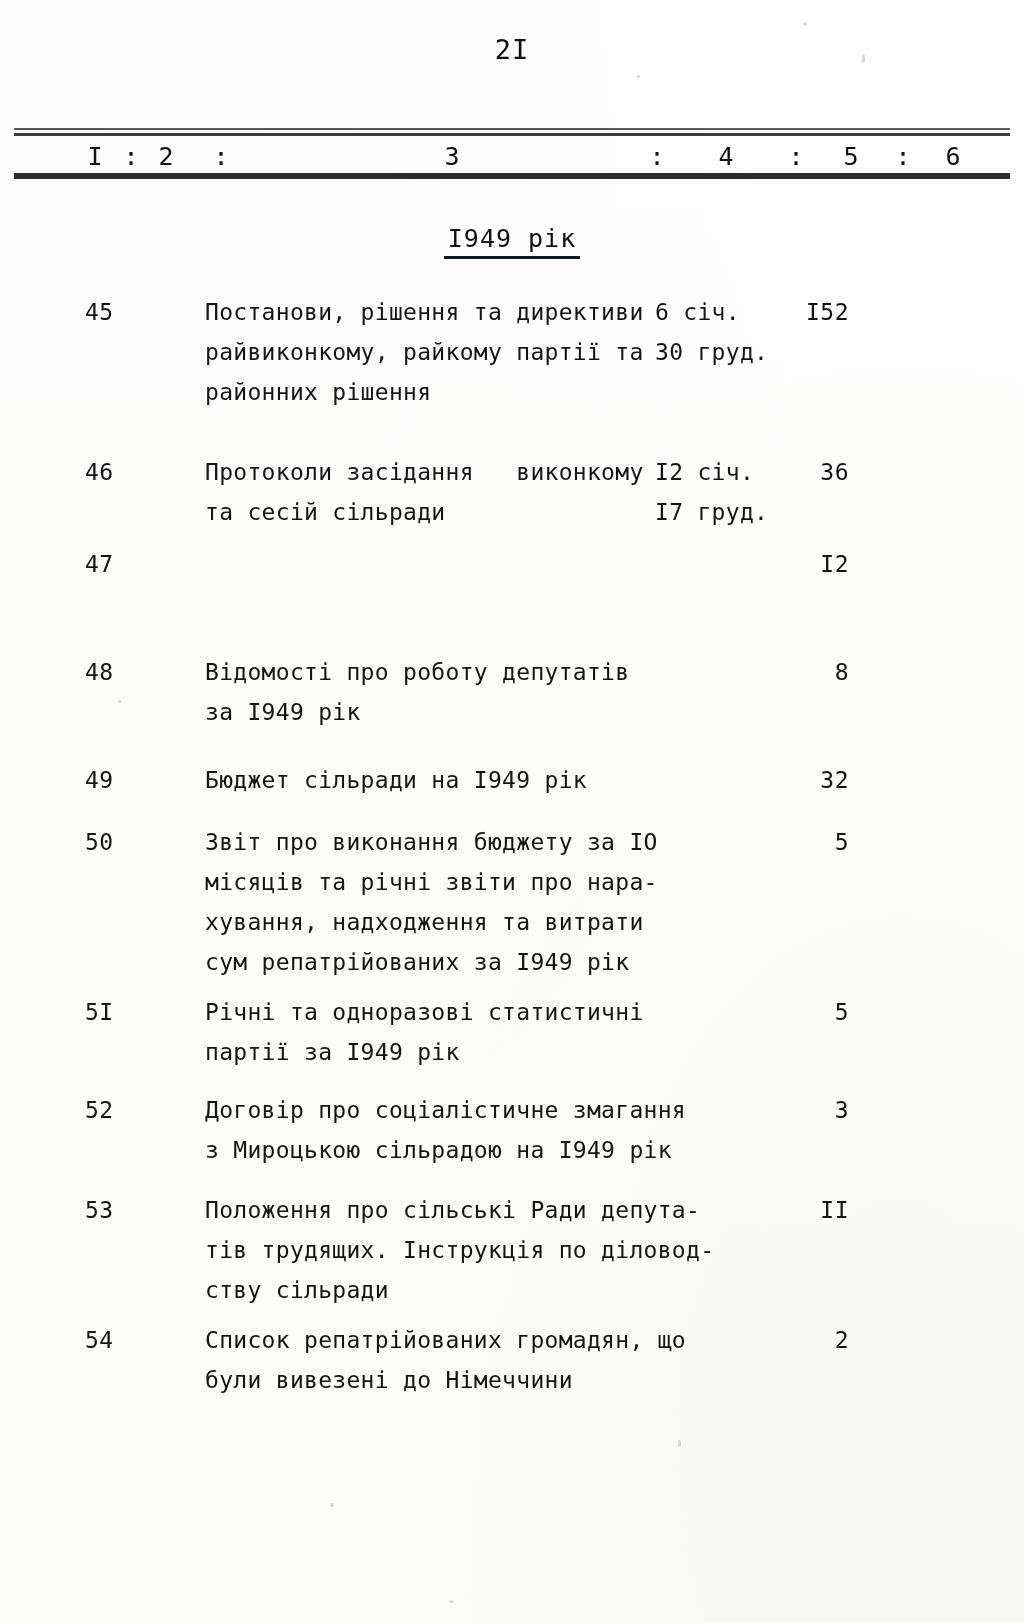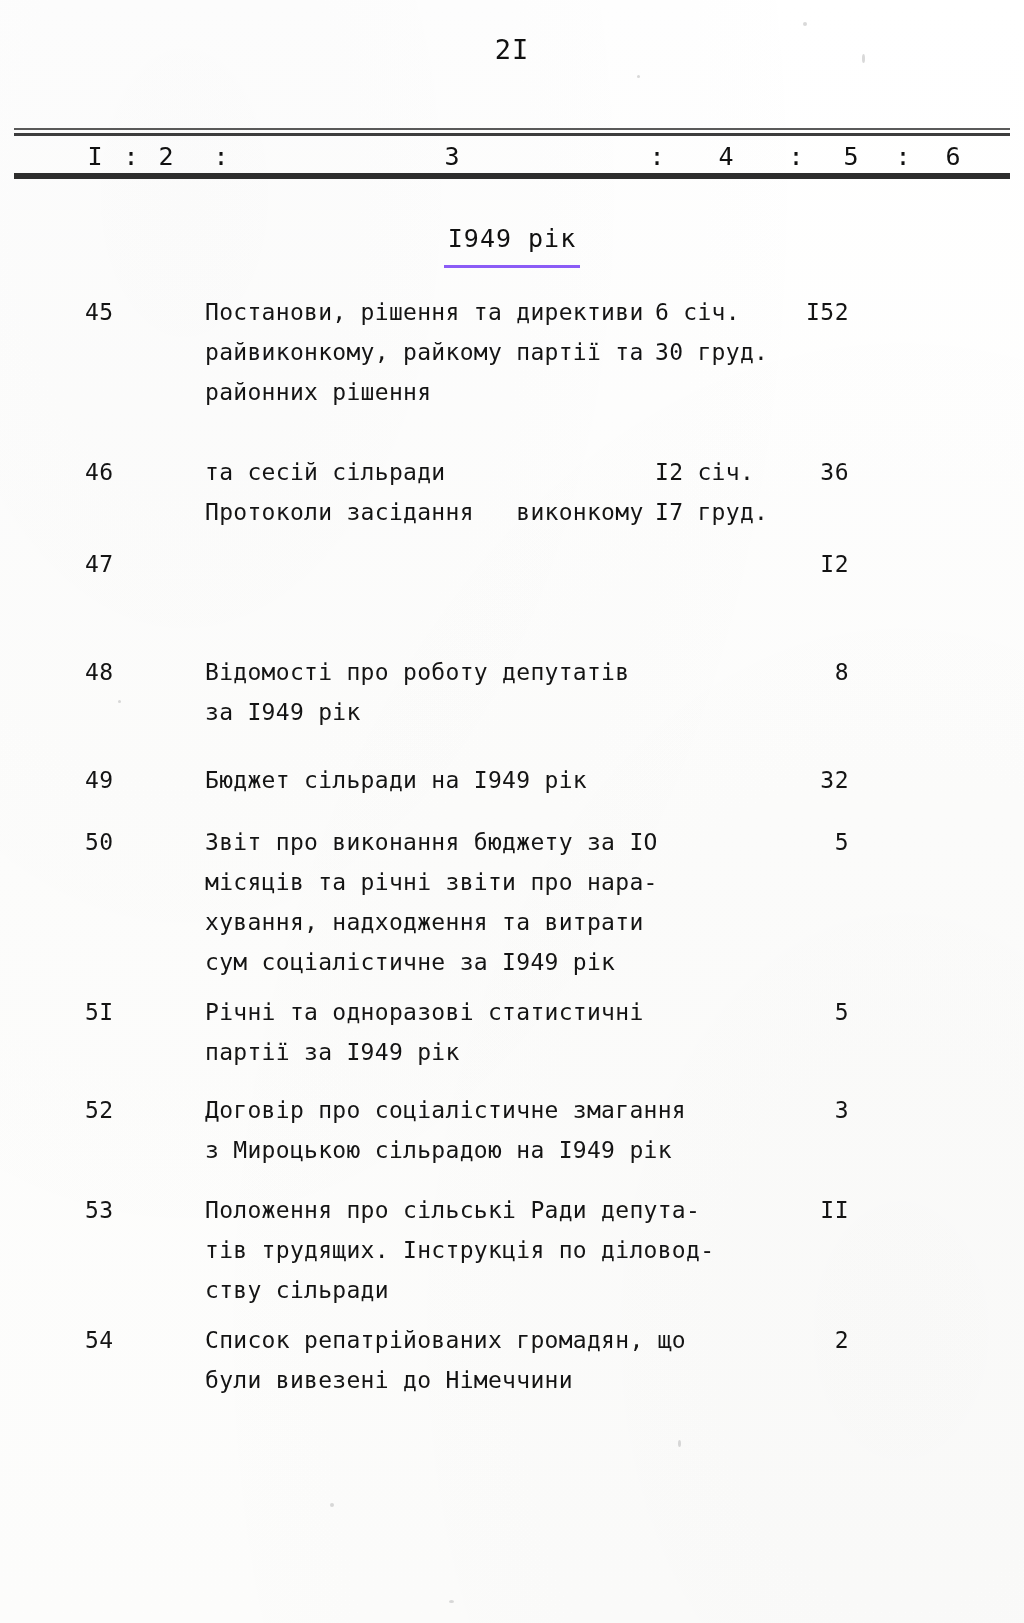--- a/index.html
+++ b/index.html
@@ -96,22 +96,22 @@
     top: 224px;
     left: 0;
     width: 1024px;
     text-align: center;
     font-size: 25px;
     letter-spacing: 1px;
     color: #111;
   }
   .year-heading .ul {
     display: inline-block;
-    padding: 0 4px 12px 4px;
-    border-bottom: 3px solid #8b5cf6;
+    padding: 0 4px 3px 4px;
+    border-bottom: 3px solid #0f172a;
     text-align: center;
   }
 
   
   .entries {
     position: absolute;
     top: 292px;
     left: 0;
     width: 1024px;
   }
@@ -216,22 +216,22 @@
         </div>
         <div class="entry-dates">
           <span class="ln">6 січ.</span>
           <span class="ln">30 груд.</span>
         </div>
         <div class="entry-count">I52</div>
       </div>
       <div class="entry" style="height: 116px; position: absolute; top: 160px;">
         <div class="entry-num">46</div>
         <div class="entry-title">
+          <span class="ln">Протоколи засідання   виконкому</span>
           <span class="ln">та сесій сільради</span>
-          <span class="ln">Протоколи засідання   виконкому</span>
         </div>
         <div class="entry-dates">
           <span class="ln">I2 січ.</span>
           <span class="ln">I7 груд.</span>
         </div>
         <div class="entry-count">36</div>
       </div>
       <div class="entry" style="height: 116px; position: absolute; top: 252px;">
         <div class="entry-num">47</div>
         <div class="entry-count">I2</div>
@@ -250,21 +250,21 @@
           <span class="ln">Бюджет сільради на I949 рік</span>
         </div>
         <div class="entry-count">32</div>
       </div>
       <div class="entry" style="height: 196px; position: absolute; top: 530px;">
         <div class="entry-num">50</div>
         <div class="entry-title">
           <span class="ln">Звіт про виконання бюджету за IO</span>
           <span class="ln">місяців та річні звіти про нара-</span>
           <span class="ln">хування, надходження та витрати</span>
-          <span class="ln">сум соціалістичне за I949 рік</span>
+          <span class="ln">сум репатрійованих за I949 рік</span>
         </div>
         <div class="entry-count">5</div>
       </div>
       <div class="entry" style="height: 116px; position: absolute; top: 700px;">
         <div class="entry-num">5I</div>
         <div class="entry-title">
           <span class="ln">Річні та одноразові статистичні</span>
           <span class="ln">партії за I949 рік</span>
         </div>
         <div class="entry-count">5</div>

